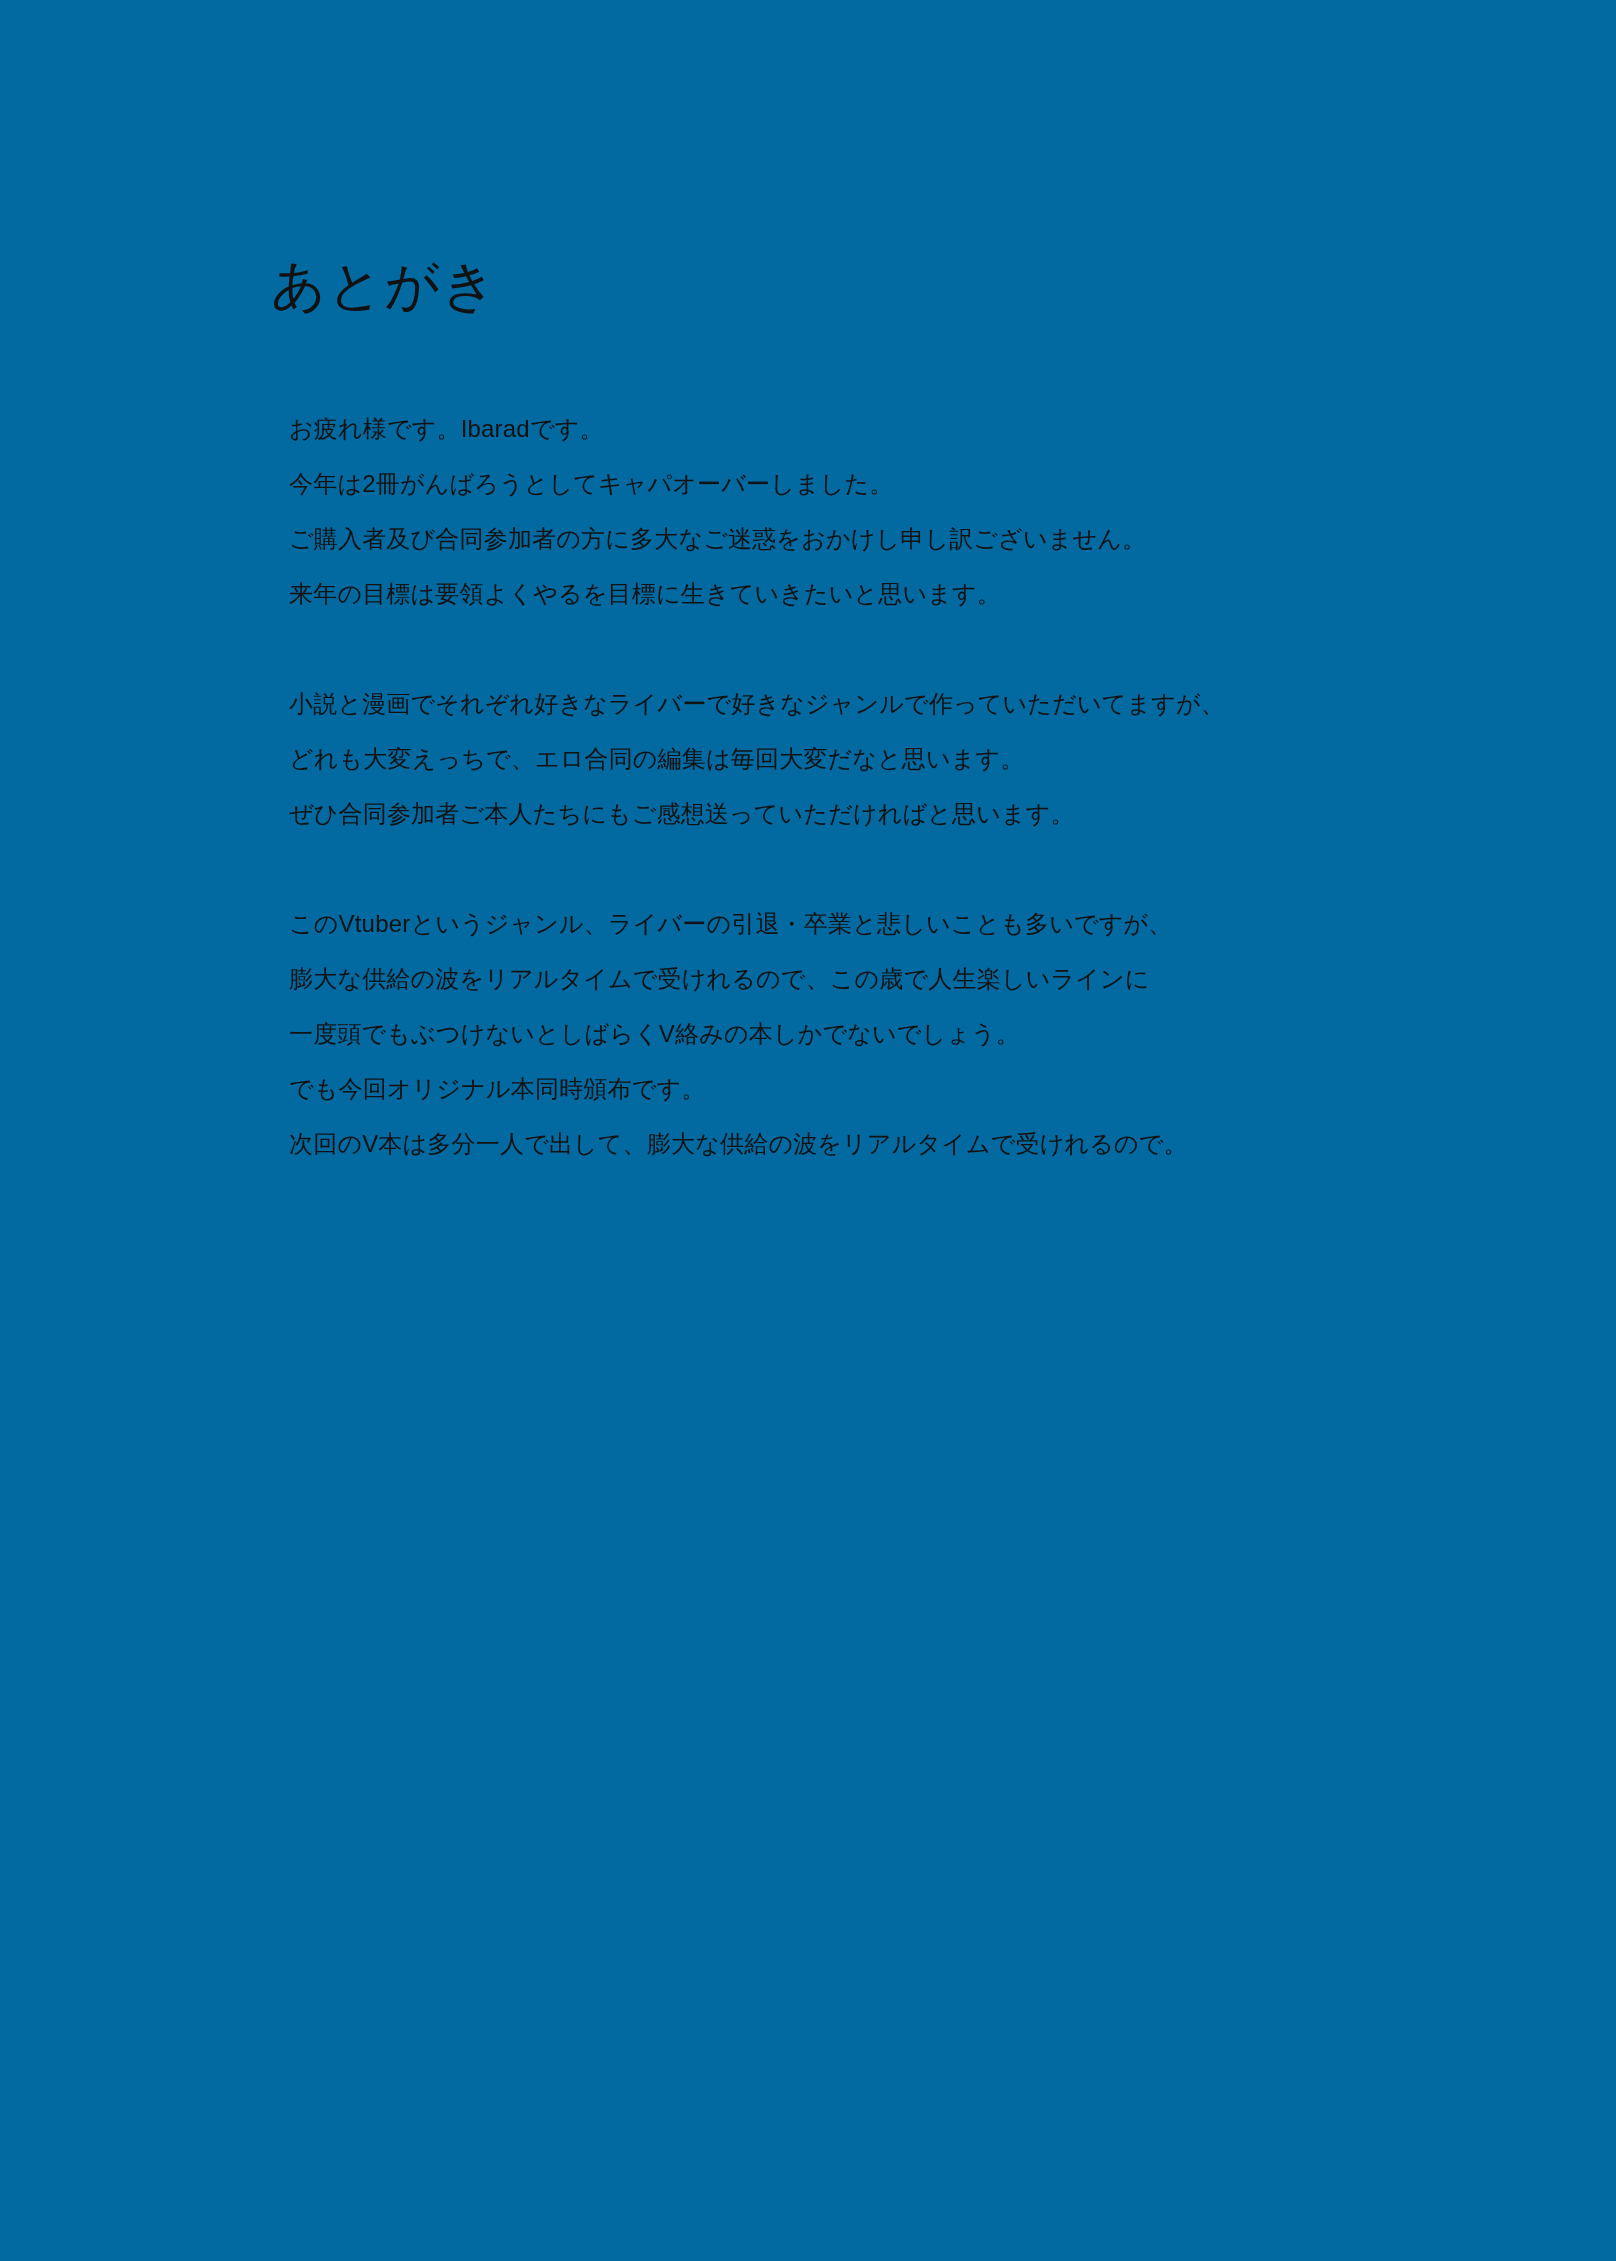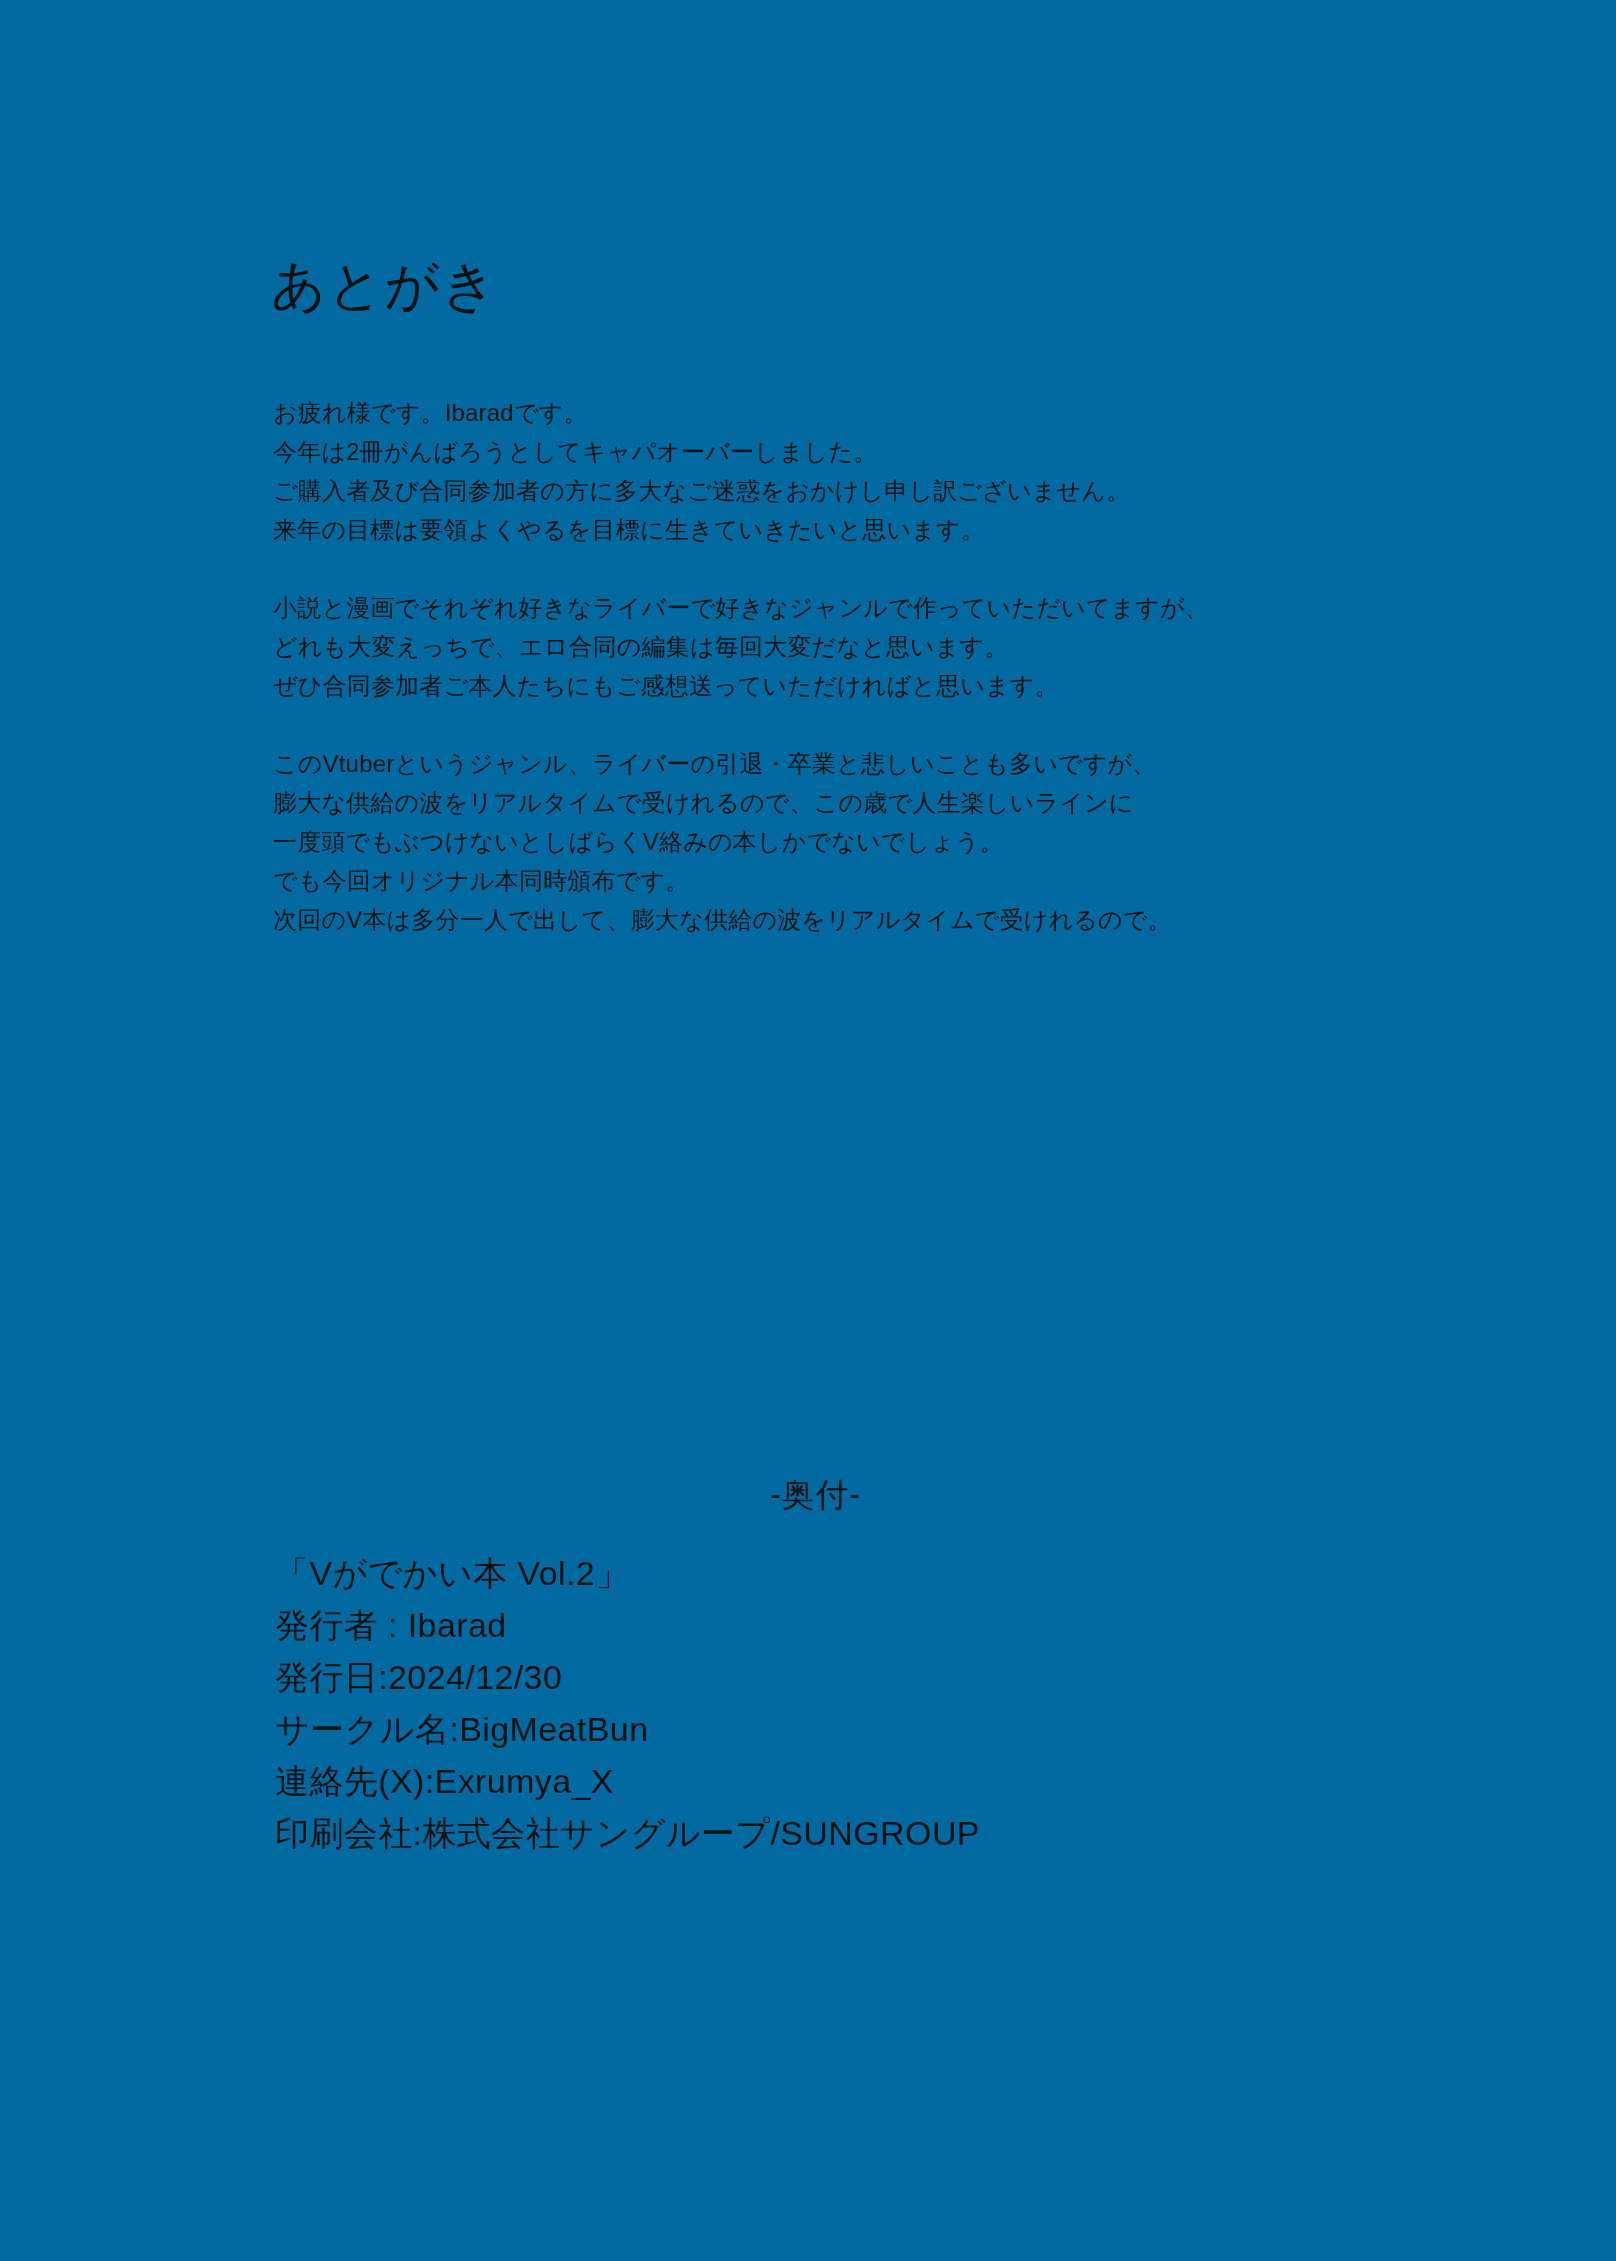--- a/index.html
+++ b/index.html
@@ -39,21 +39,21 @@
     position: absolute;
     left: 273px;
     top: 393px;
     width: 1237px;
     font-size: 24px;
     line-height: 39px;
     color: #121212;
     letter-spacing: 0.2px;
   }
   .afterword-body p {
-    margin: 0;
+    margin: 16px;
   }
   .afterword-body .para-gap {
     height: 39px;
   }
   .afterword-body .para-gap-big {
     height: 73px;
   }
 
   
   .colophon {
@@ -106,26 +106,15 @@
 
     <p>このVtuberというジャンル、ライバーの引退・卒業と悲しいことも多いですが、</p>
     <p>膨大な供給の波をリアルタイムで受けれるので、この歳で人生楽しいラインに</p>
     <p>一度頭でもぶつけないとしばらくV絡みの本しかでないでしょう。</p>
     <p>でも今回オリジナル本同時頒布です。</p>
     <p>次回のV本は多分一人で出して、膨大な供給の波をリアルタイムで受けれるので。</p>
     <div class="para-gap-big"></div>
 
   </div>
 
-  <div class="colophon">
-    <div class="colophon-label">-奥付-</div>
-    <div class="colophon-lines">
-      <div>「Vがでかい本 Vol.2」</div>
-      <div>発行者 : Ibarad</div>
-      <div>発行日:2024/12/30</div>
-      <div>サークル名:BigMeatBun</div>
-      <div>連絡先(X):Exrumya_X</div>
-      <div>印刷会社:株式会社サングループ/SUNGROUP</div>
-    </div>
-  </div>
 
 </div>
 
 
 </body></html>

